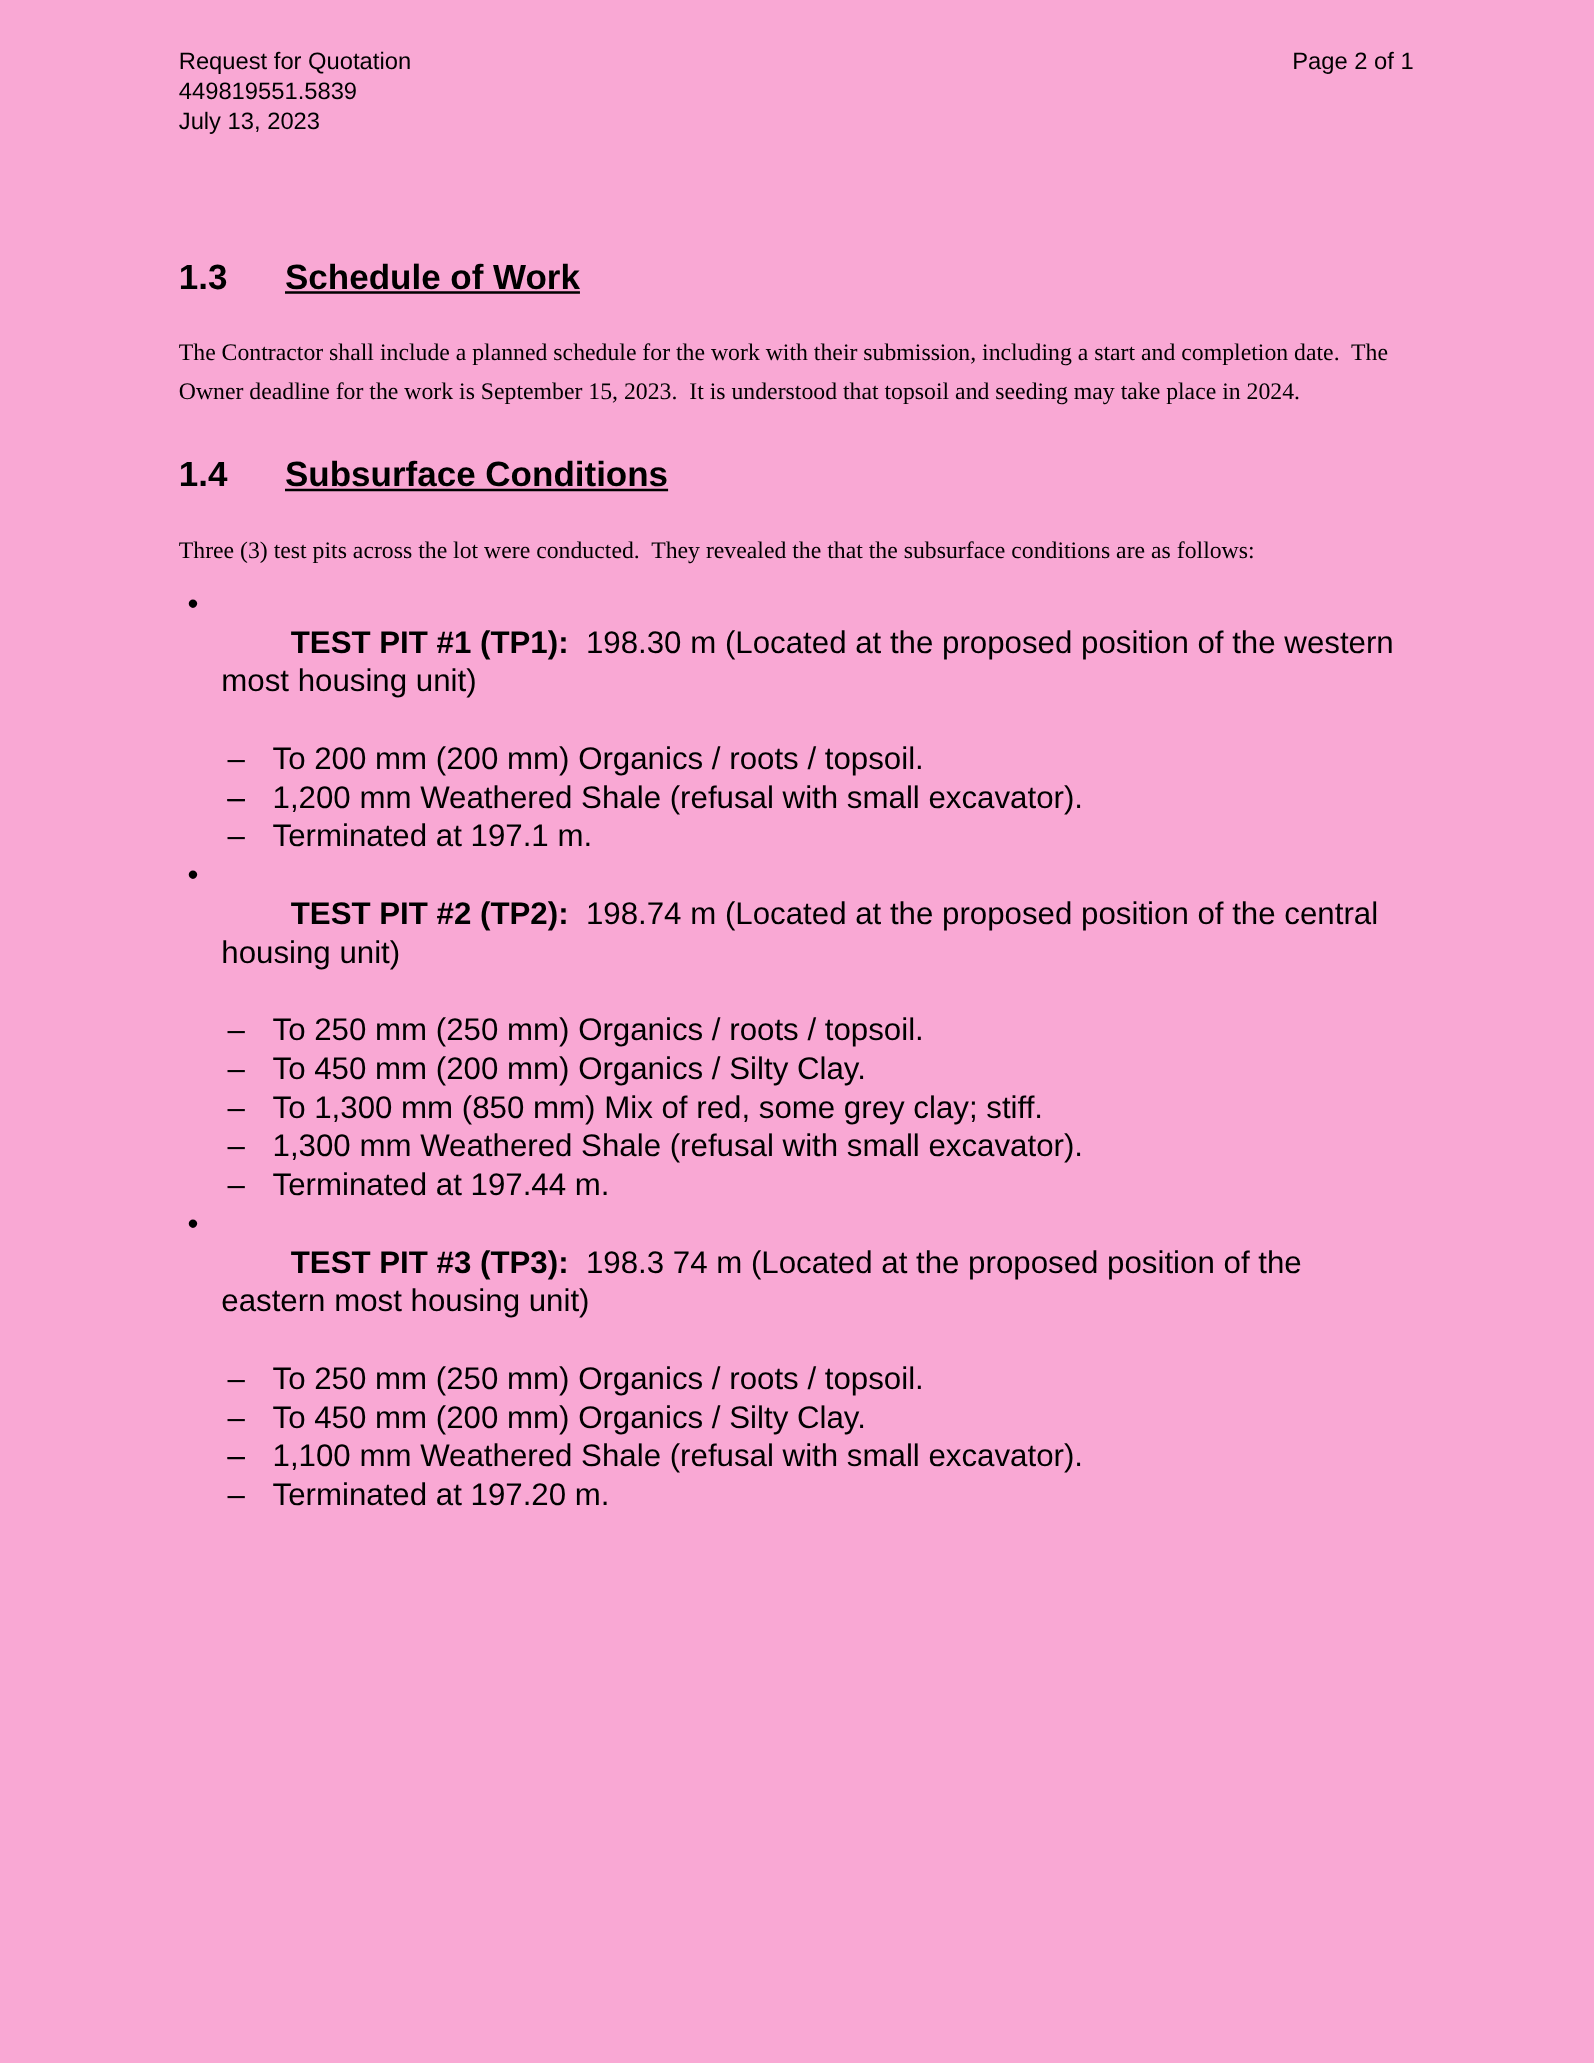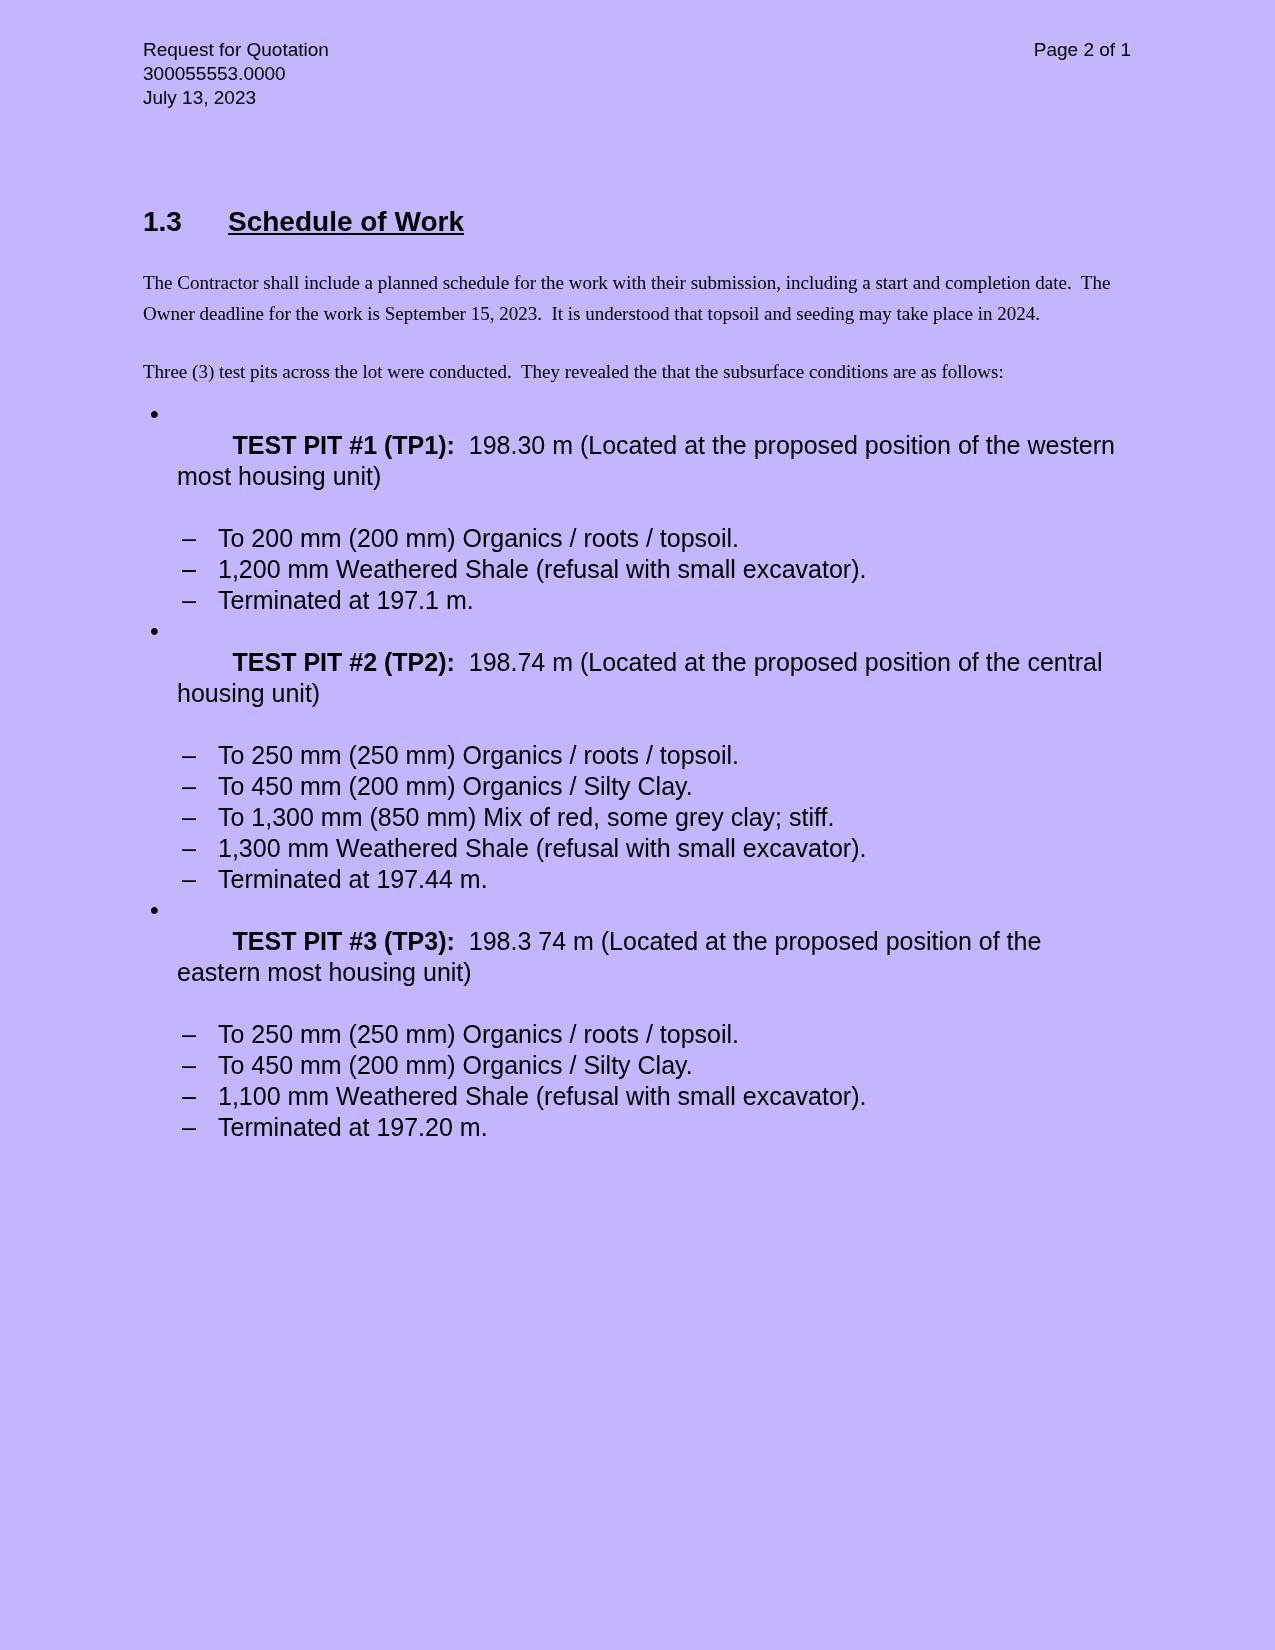--- a/index.html
+++ b/index.html
@@ -5,21 +5,21 @@
   html, body {
     margin: 0;
     padding: 0;
     background: #ffffff;
   }
   .page {
     position: relative;
     width: 1275px;
     height: 1650px;
     margin: 0 auto;
-    background: #c4b5fd;
+    background: #f9a8d4;
     color: #000000;
     font-family: "Liberation Sans", sans-serif;
     box-sizing: border-box;
     padding: 38px 144px 0 143px;
     overflow: hidden;
   }
   
   .doc-header {
     display: flex;
     justify-content: space-between;
@@ -85,31 +85,34 @@
   }
 </style>
 </head>
 <body>
 
 <div class="page">
 
   <div class="doc-header">
     <div class="left-block">
       <div>Request for Quotation</div>
-      <div>300055553.0000</div>
+      <div>449819551.5839</div>
       <div>July 13, 2023</div>
     </div>
     <div>Page 2 of 1</div>
   </div>
 
   <h2 class="section-heading first">
     <span class="sec-num">1.3</span><span>Schedule of Work</span>
   </h2>
   <p class="para">The Contractor shall include a planned schedule for the work with their submission, including a start and completion date.  The Owner deadline for the work is September 15, 2023.  It is understood that topsoil and seeding may take place in 2024.</p>
 
+  <h2 class="section-heading second">
+    <span class="sec-num">1.4</span><span>Subsurface Conditions</span>
+  </h2>
   <p class="para">Three (3) test pits across the lot were conducted.  They revealed the that the subsurface conditions are as follows:</p>
 
   <div class="pit-list">
     <div class="pit">
       <div class="pit-head">
         <span class="bullet-marker">•</span><span class="pit-label">TEST PIT #1 (TP1):</span><span class="pit-desc">  198.30 m (Located at the proposed position of the western most housing unit)</span>
       </div>
       <div class="sub-list">
           <div class="sub-item"><span class="dash-marker">–</span><span>To 200 mm (200 mm) Organics / roots / topsoil.</span></div>
           <div class="sub-item"><span class="dash-marker">–</span></div>

